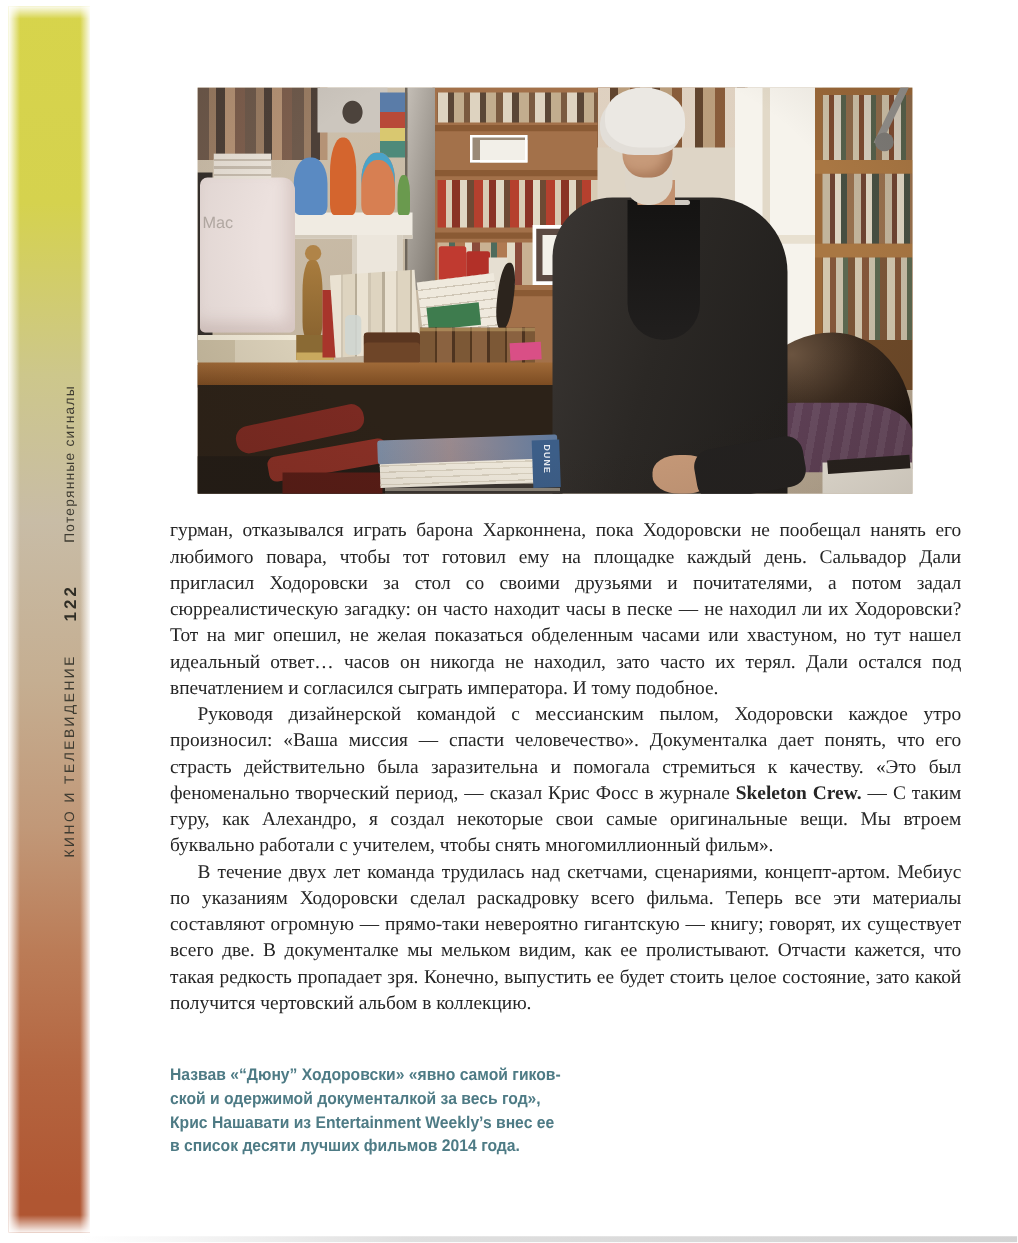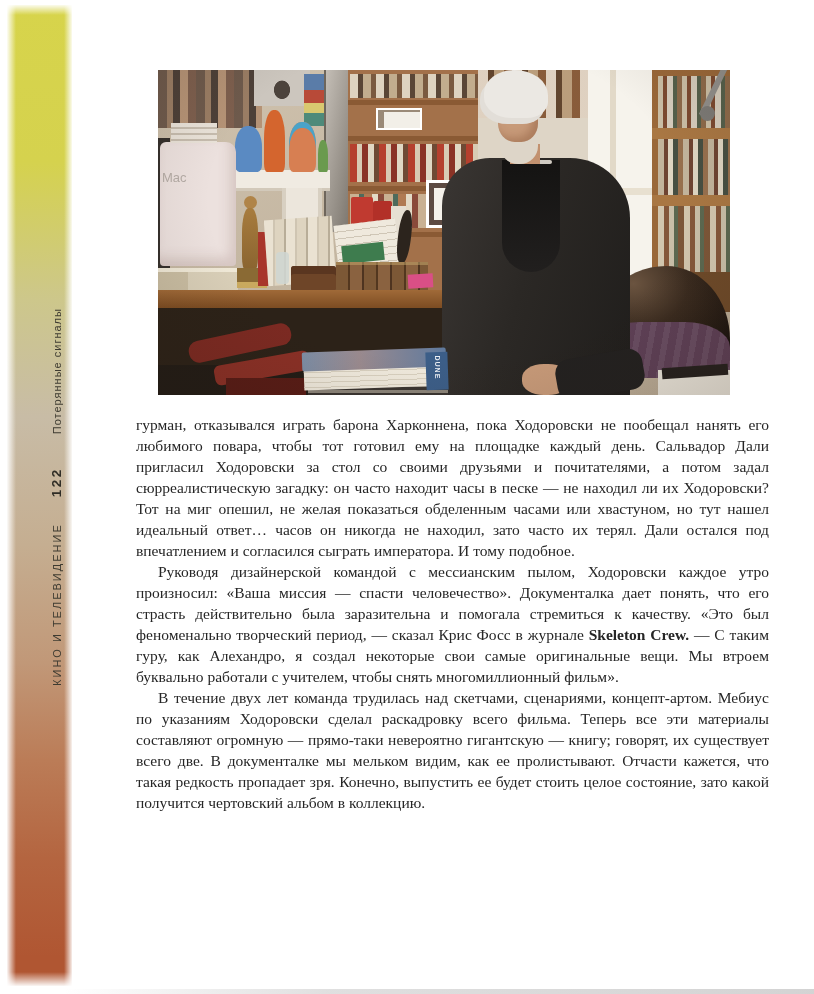--- a/index.html
+++ b/index.html
@@ -278,17 +278,25 @@
     <div class="ph-dune-label">DUNE</div>
     <div class="ph-vignette"></div>
   </div>
 
   <div class="content">
     <p class="no-indent">гурман, отказывался играть барона Харконнена, пока Ходоровски не пообещал нанять его любимого повара, чтобы тот готовил ему на площадке каждый день. Сальвадор Дали пригласил Ходоровски за стол со своими друзьями и почитателями, а потом задал сюрреалистическую загадку: он часто находит часы в песке — не находил ли их Ходо­ровски? Тот на миг опешил, не желая показаться обделенным часами или хвастуном, но тут нашел идеальный ответ… часов он никогда не находил, зато часто их терял. Дали остался под впечатлением и согласился сыграть императора. И тому подобное.</p>
     <p><span>Руководя дизайнерской командой с мессианским пылом, Ходоровски каждое утро произносил: «Ваша миссия — спасти человечество». Документалка дает понять, что его страсть действительно была заразительна и помогала стремиться к качеству. «Это был феноменально творческий период, — сказал Крис Фосс в журнале </span><span class="latin-title">Skeleton Crew.</span><span> — С таким гуру, как Алехандро, я создал некоторые свои самые оригинальные вещи. Мы втроем буквально работали с учителем, чтобы снять многомиллионный фильм».</span></p>
     <p>В течение двух лет команда трудилась над скетчами, сценариями, концепт-артом. Мебиус по указаниям Ходоровски сделал раскадровку всего фильма. Теперь все эти ма­териалы составляют огромную — прямо-таки невероятно гигантскую — книгу; говорят, их существует всего две. В документалке мы мельком видим, как ее пролистывают. От­части кажется, что такая редкость пропадает зря. Конечно, выпустить ее будет стоить целое состояние, зато какой получится чертовский альбом в коллекцию.</p>
 
     <div class="two-col">
+      <div class="pull-quote">
+        <div class="pq-scale">
+          <div class="pq-line">Назвав «“Дюну” Ходоровски» «явно самой гиков-</div>
+          <div class="pq-line">ской и одержимой документалкой за весь год»,</div>
+          <div class="pq-line">Крис Нашавати из Entertainment Weekly’s внес ее</div>
+          <div class="pq-line">в список десяти лучших фильмов 2014 года.</div>
+        </div>
+      </div>
     </div>
   </div>
 
   <div class="footer-bar"></div>
 </div>
 
 </body></html>

